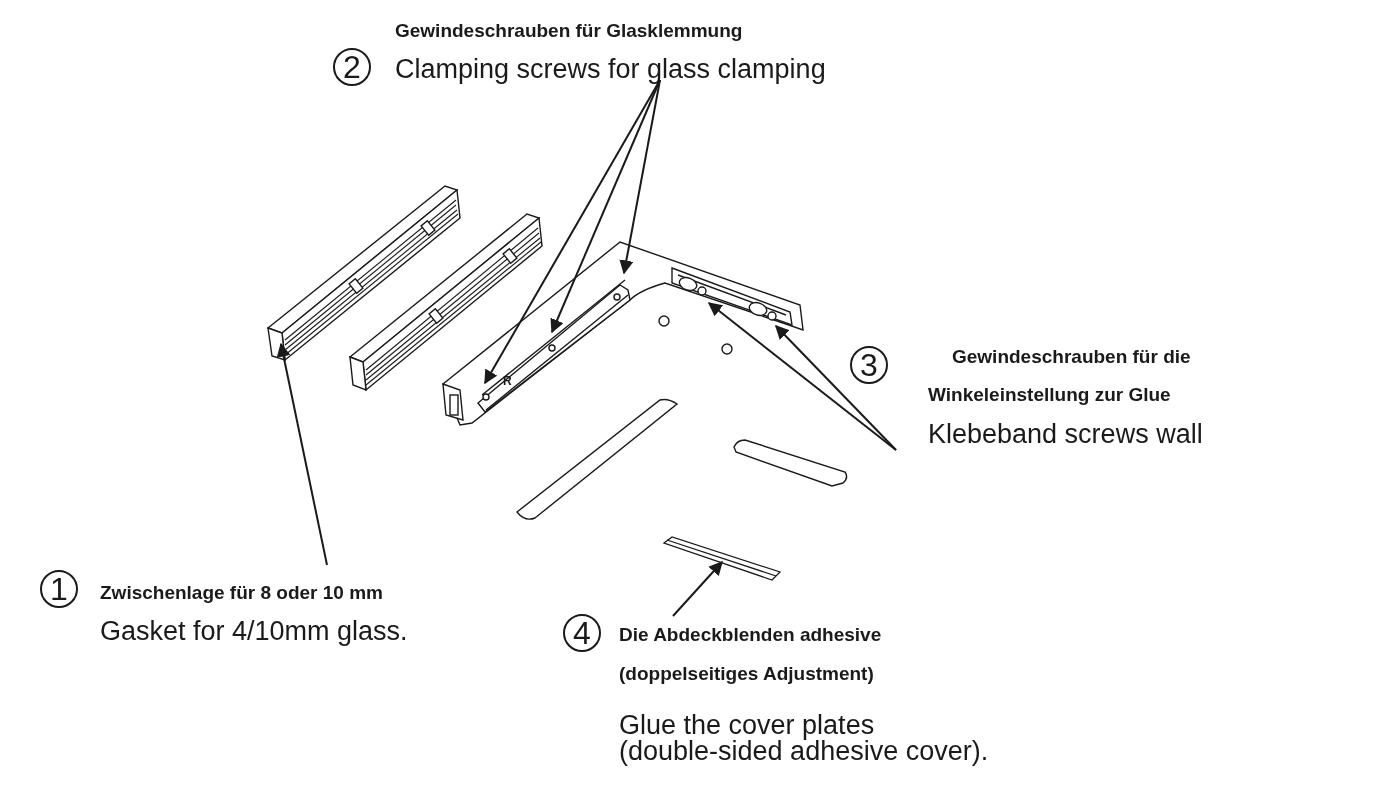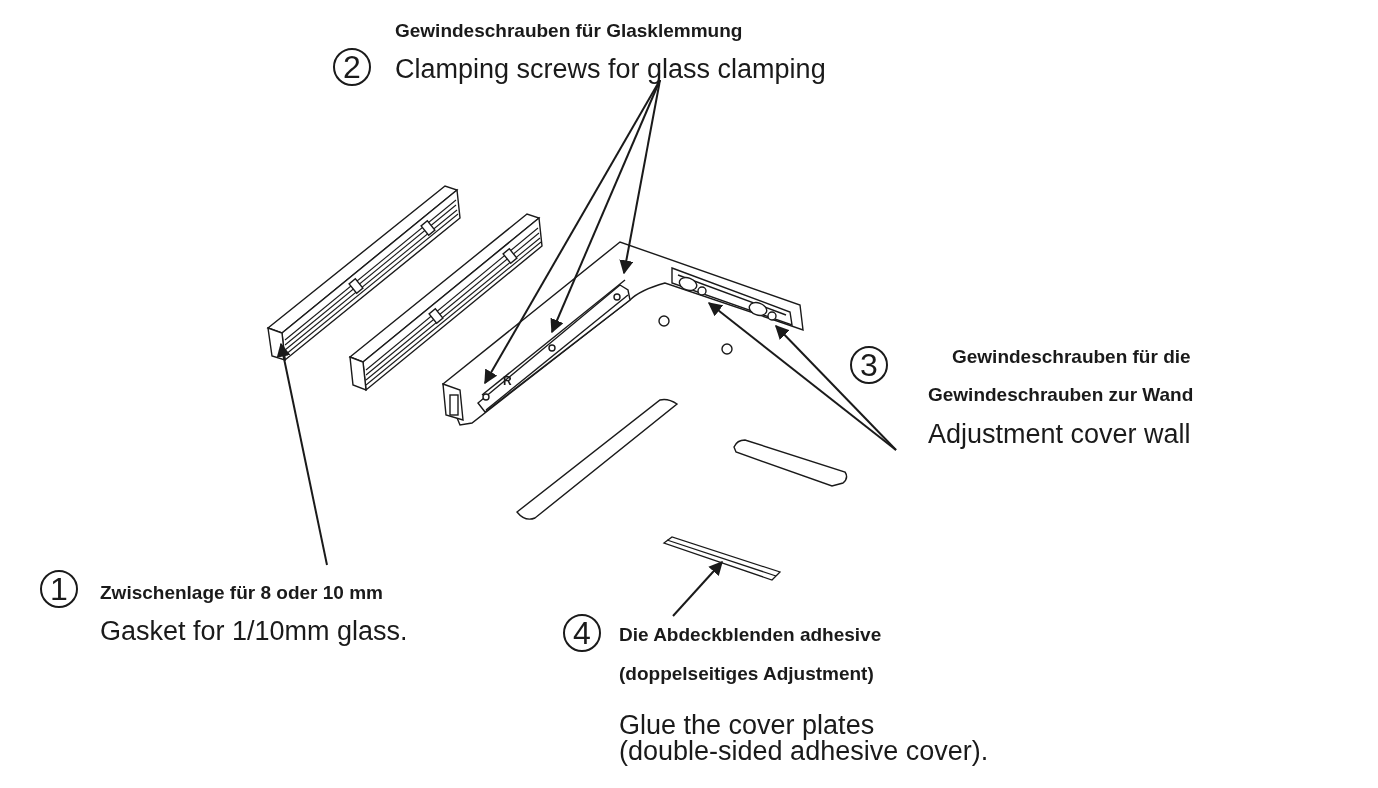--- a/index.html
+++ b/index.html
@@ -94,28 +94,28 @@
 
 <div class="callout" style="left:333px; top:10px;">
   <div class="num" style="left:0; top:38px;">2</div>
   <div class="de" style="position:absolute; left:62px; top:2px;">Gewindeschrauben für Glasklemmung</div>
   <div class="en" style="position:absolute; left:62px; top:40px;">Clamping screws for glass clamping</div>
 </div>
 
 <div class="callout" style="left:850px; top:338px;">
   <div class="num" style="left:0; top:8px;">3</div>
   <div class="de" style="position:absolute; left:78px; top:0;margin-left:24px;">Gewindeschrauben für die</div>
-  <div class="de" style="position:absolute; left:78px; top:38px;">Gewindeschrauben zur Wand</div>
-  <div class="en" style="position:absolute; left:78px; top:77px;">Adjustment cover wall</div>
+  <div class="de" style="position:absolute; left:78px; top:38px;">Winkeleinstellung zur Glue</div>
+  <div class="en" style="position:absolute; left:78px; top:77px;">Klebeband screws wall</div>
 </div>
 
 <div class="callout" style="left:40px; top:568px;">
   <div class="num" style="left:0; top:2px;">1</div>
   <div class="de" style="position:absolute; left:60px; top:6px;">Zwischenlage für 8 oder 10 mm</div>
-  <div class="en" style="position:absolute; left:60px; top:44px;">Gasket for 1/10mm glass.</div>
+  <div class="en" style="position:absolute; left:60px; top:44px;">Gasket for 4/10mm glass.</div>
 </div>
 
 <div class="callout" style="left:563px; top:612px;">
   <div class="num" style="left:0; top:2px;">4</div>
   <div class="de" style="position:absolute; left:56px; top:4px;">Die Abdeckblenden adhesive</div>
   <div class="de" style="position:absolute; left:56px; top:43px;">(doppelseitiges Adjustment)</div>
   <div class="en" style="position:absolute; left:56px; top:82px;margin-top:12px;">Glue the cover plates</div>
   <div class="en" style="position:absolute; left:56px; top:120px;">(double-sided adhesive cover).</div>
 </div>
 

